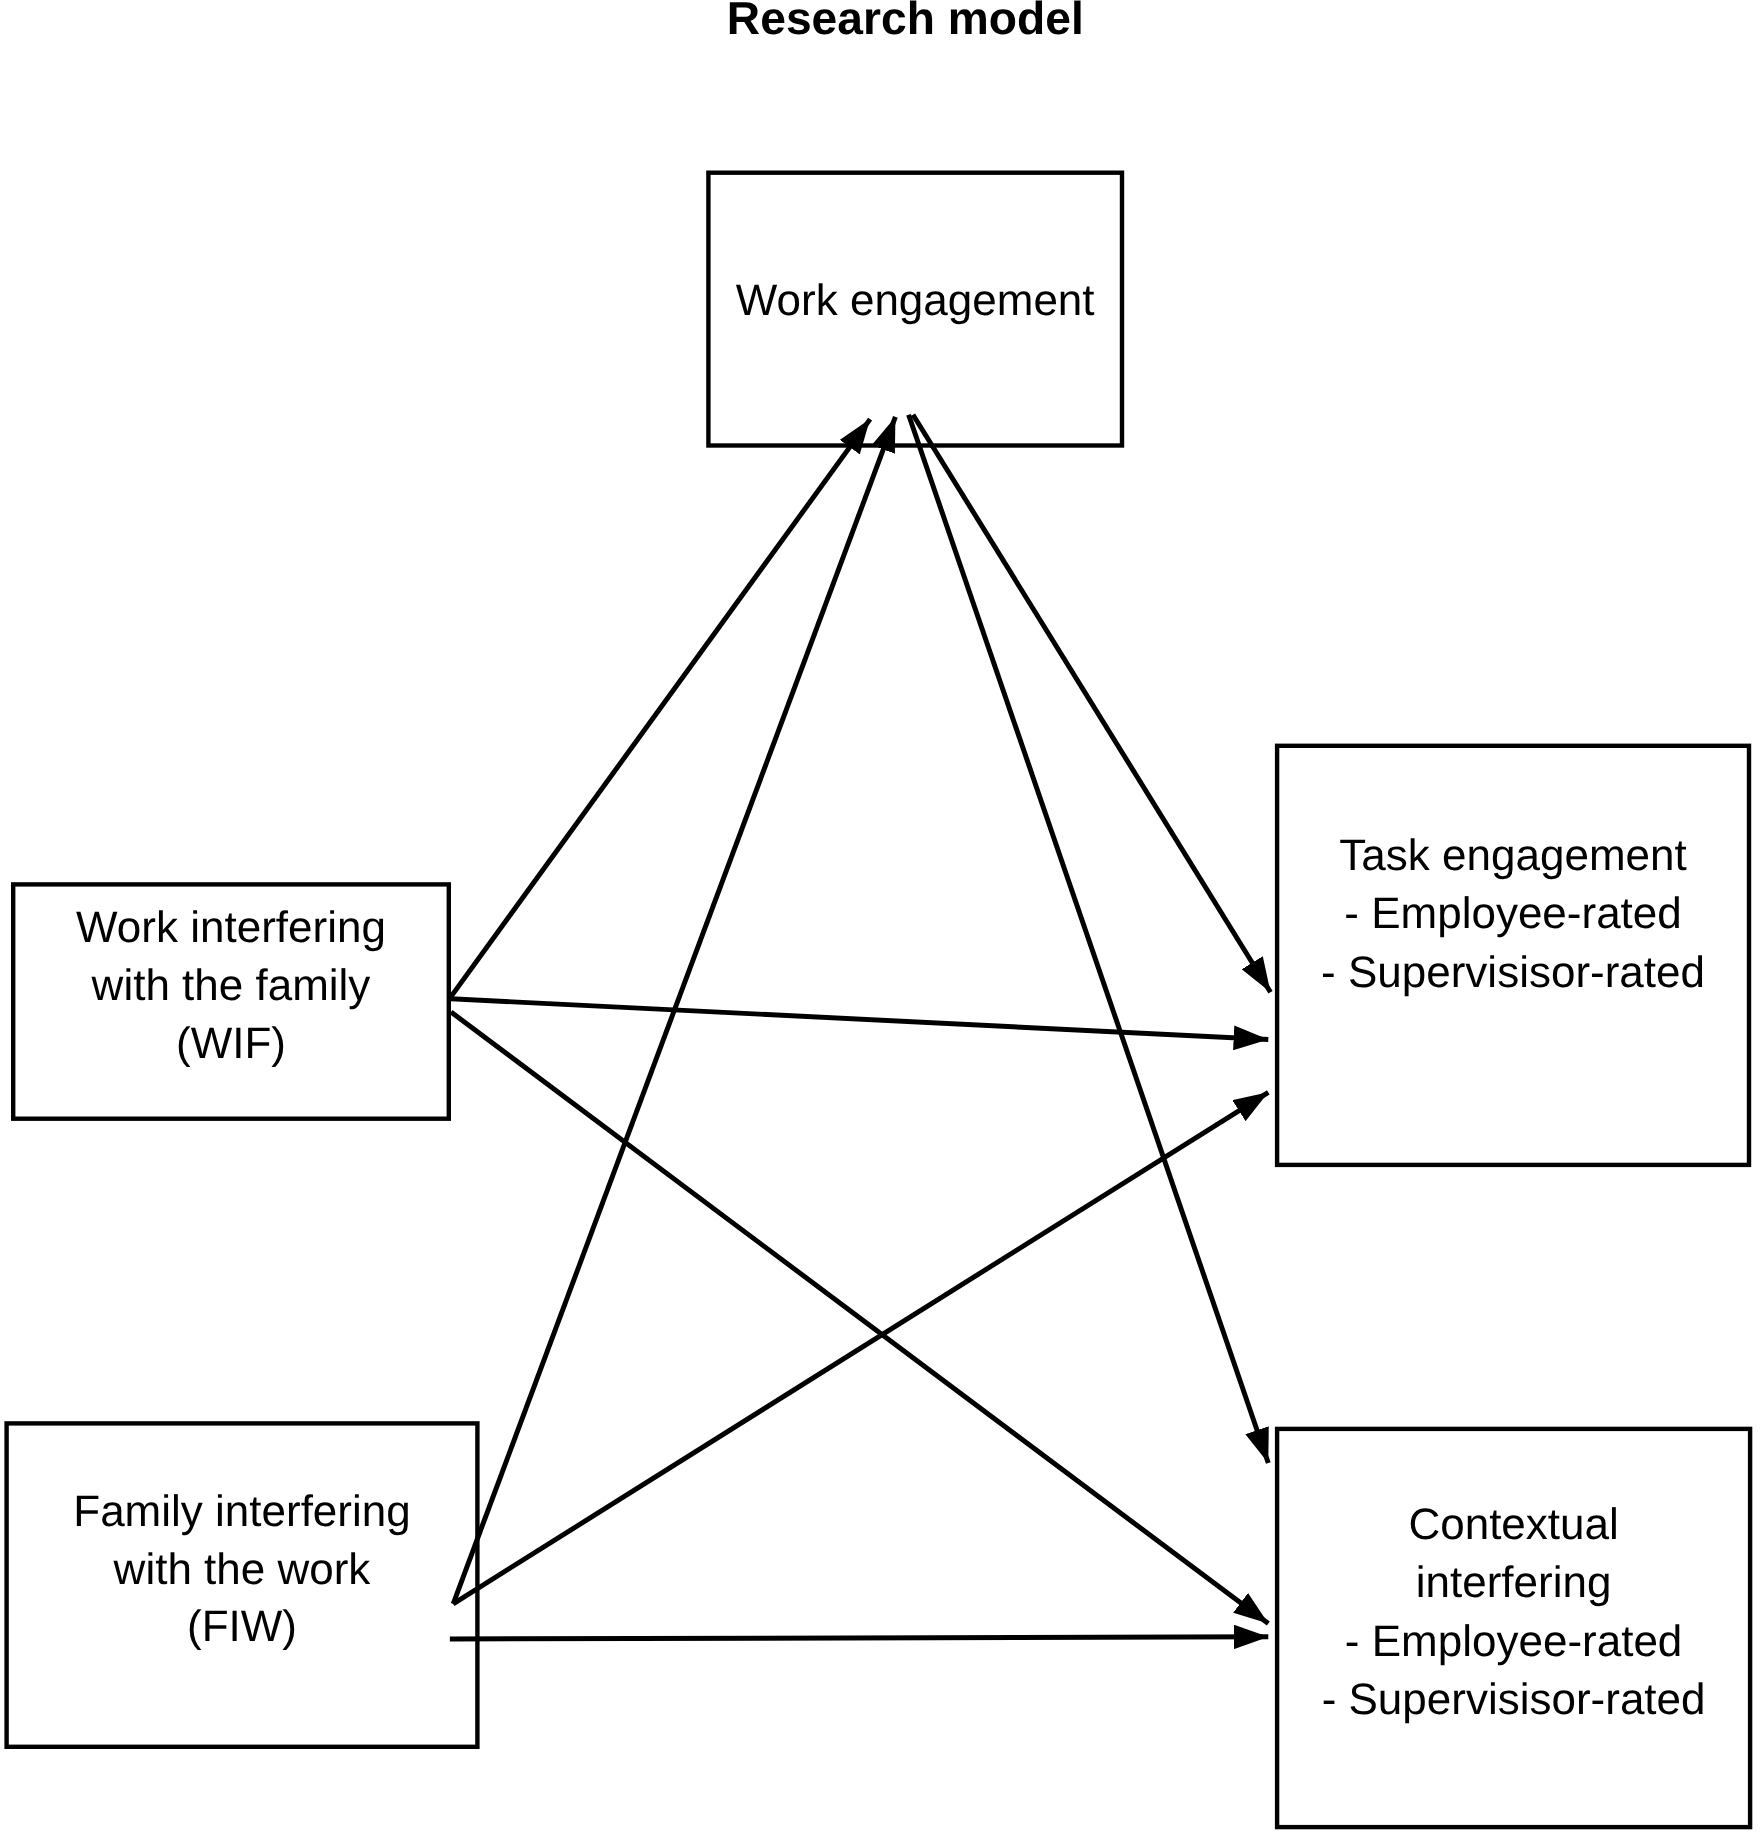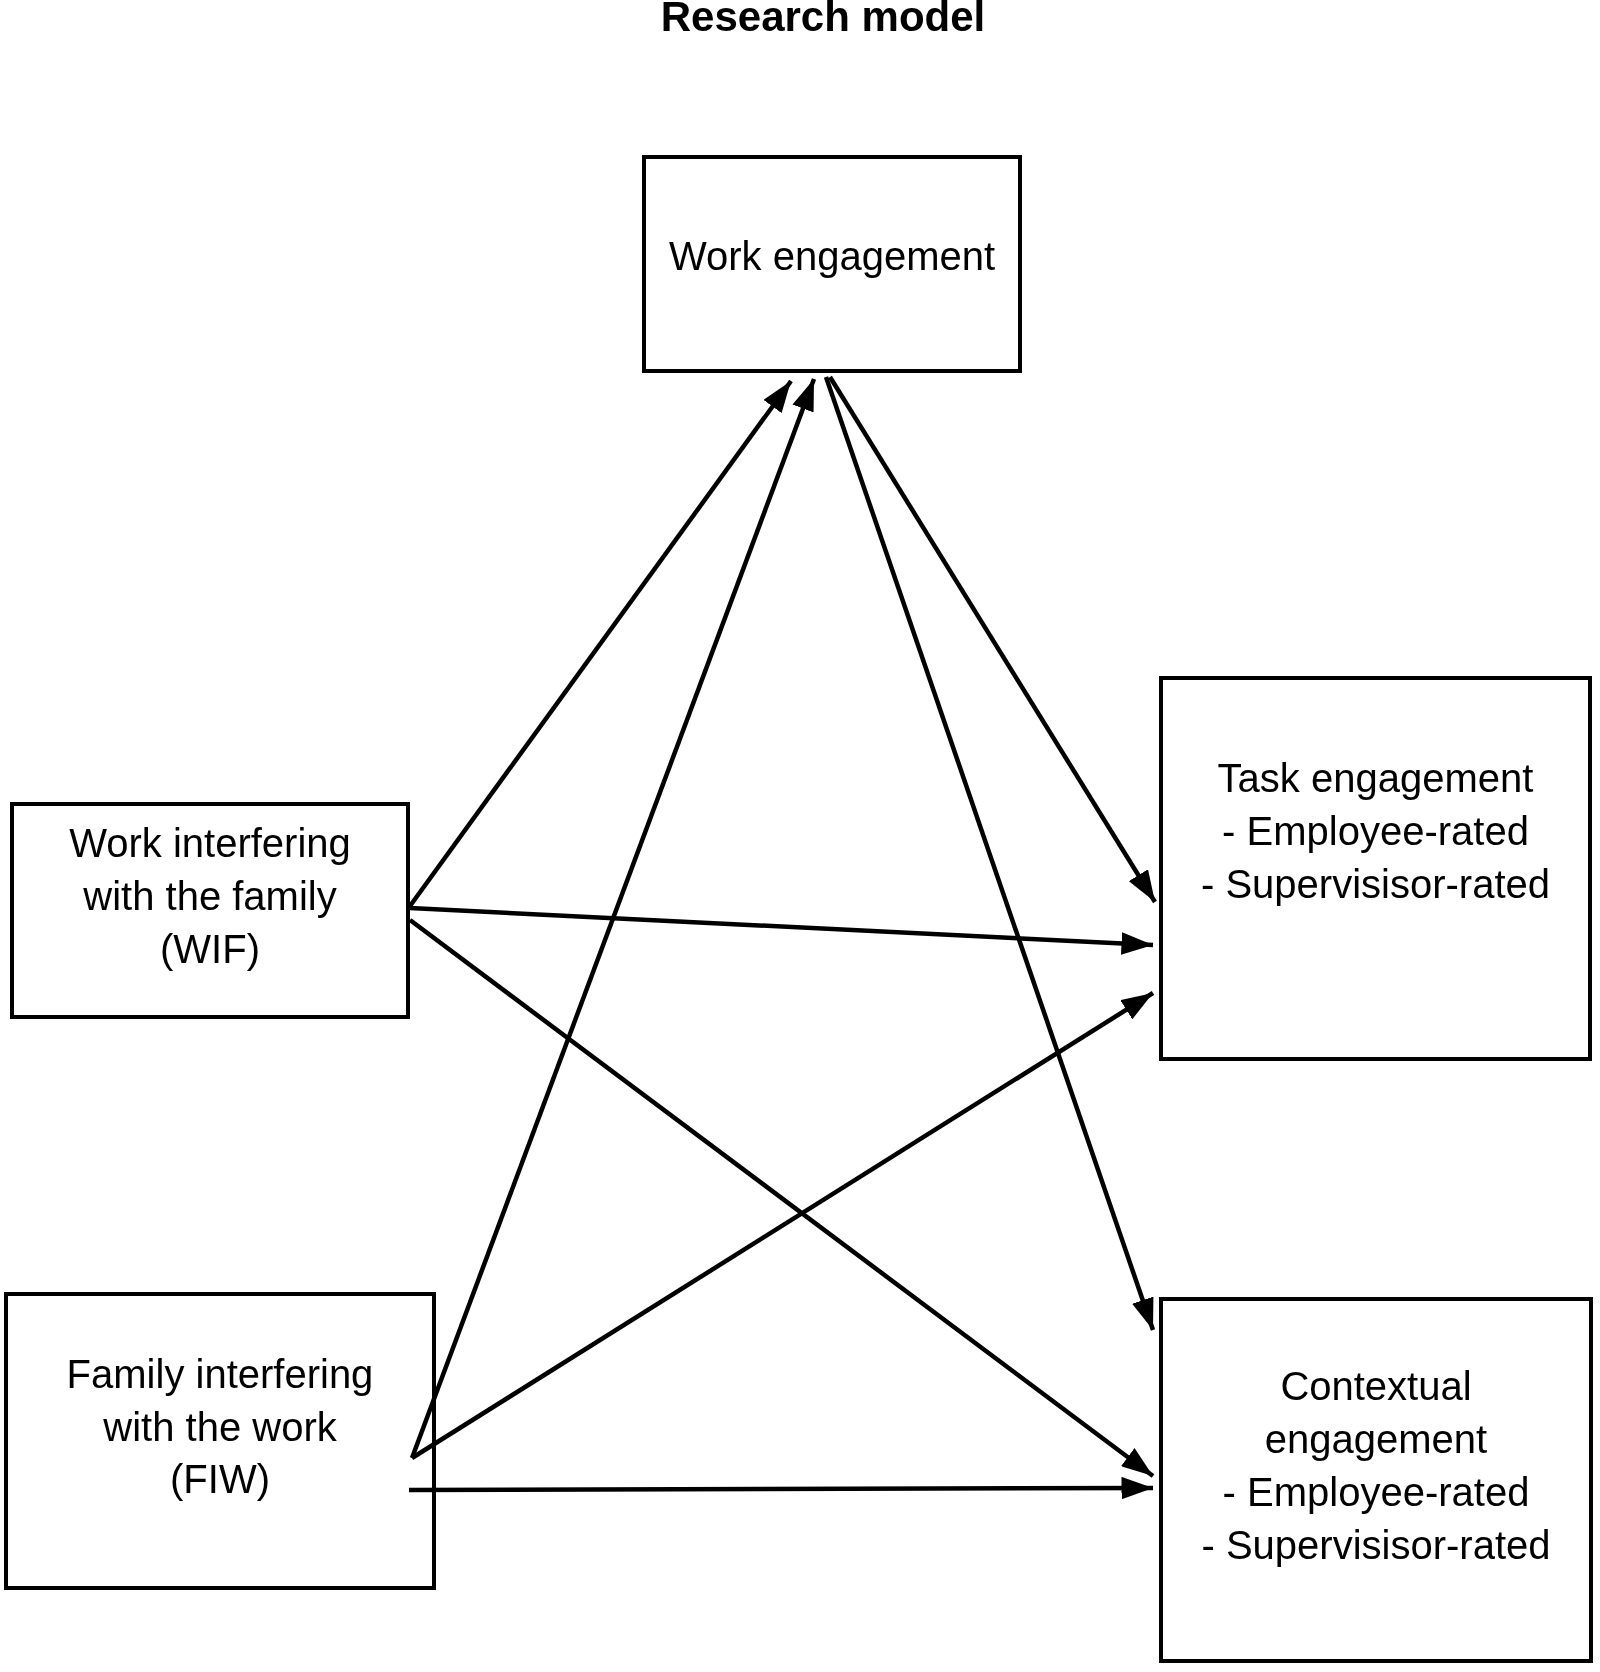--- a/index.html
+++ b/index.html
@@ -34,21 +34,21 @@
     display: flex;
     align-items: center;
     justify-content: center;
     text-align: center;
     font-size: 40px;
     line-height: 1.32;
   }
   .node .label {
     white-space: pre-line;
   }
-  .box-we   { left: 642px;  top: 155px;  width: 380px; height: 218px; padding-bottom: 16px; }
+  .box-we   { left: 642px;  top: 155px;  width: 380px; height: 252px; padding-bottom: 16px; }
   .box-wif  { left: 10px;   top: 802px;  width: 400px; height: 217px; padding-bottom: 28px; }
   .box-fiw  { left: 4px;    top: 1292px; width: 432px; height: 298px; padding-bottom: 28px; }
   .box-task { left: 1159px; top: 676px;  width: 433px; height: 385px; padding-bottom: 74px; }
   .box-ctx  { left: 1159px; top: 1297px; width: 434px; height: 366px; padding-bottom: 28px; }
   .arrows-layer {
     position: absolute;
     left: 0;
     top: 0;
     width: 1600px;
     height: 1672px;
@@ -83,21 +83,21 @@
   </div>
 
   <div class="node box-task">
     <div class="label">Task engagement
 - Employee-rated
 - Supervisisor-rated</div>
   </div>
 
   <div class="node box-ctx">
     <div class="label">Contextual
-engagement
+interfering
 - Employee-rated
 - Supervisisor-rated</div>
   </div>
 
   <svg class="arrows-layer" viewBox="0 0 1600 1672" xmlns="http://www.w3.org/2000/svg">
     <defs>
       <marker id="ah" viewBox="0 0 7 5" refX="7" refY="2.5" markerWidth="7" markerHeight="5" orient="auto" markerUnits="strokeWidth">
         <path d="M0,0 L7,2.5 L0,5 Z" fill="#000000"></path>
       </marker>
     </defs>

